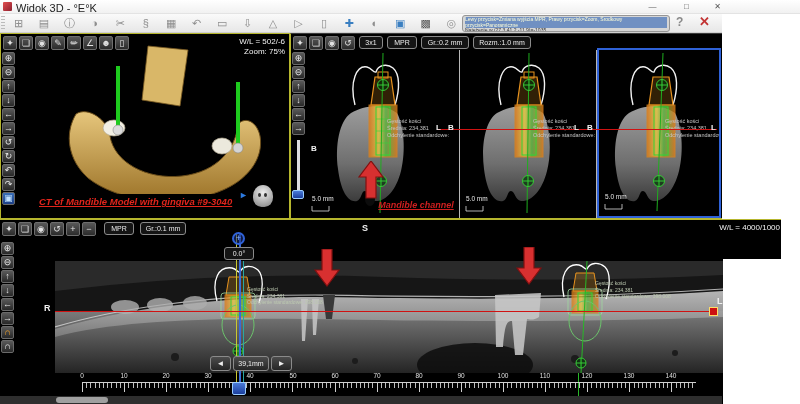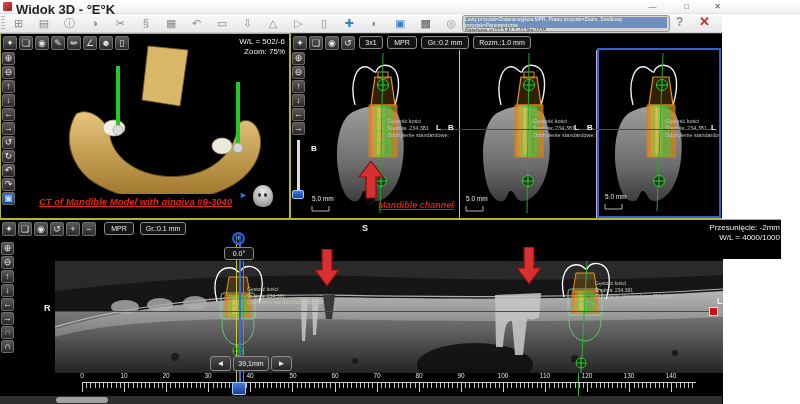--- a/index.html
+++ b/index.html
@@ -2,21 +2,21 @@
 <html><head>
 <meta charset="utf-8">
 <style>
 *{margin:0;padding:0;box-sizing:border-box}
 body{font-family:"Liberation Sans",sans-serif;background:#fff}
 #app{position:relative;width:800px;height:404px;background:#fff;overflow:hidden}
 .ab{position:absolute}
 
 .titlebar{left:0;top:0;width:800px;height:14px;background:linear-gradient(#ffffff,#f1f1f1);border-bottom:1px solid #e3e3e3;color:#222;font-size:8px}
 .appico{left:3px;top:2px;width:9px;height:9px;background:linear-gradient(135deg,#e05050,#8f1f2f);border-radius:1px}
-.wtitle{left:16px;top:2px;font-size:13px;color:#222;font-weight:bold}
+.wtitle{left:16px;top:2px;font-size:11px;color:#222;font-weight:normal}
 .wbtn{width:15px;height:11px;top:1px;text-align:center;font-size:8px;line-height:11px;color:#555}
 
 .toolbar{left:0;top:14px;width:722px;height:19px;background:linear-gradient(#fafafa,#e7e7e7);border-bottom:1px solid #cfcfcf;white-space:nowrap;padding-left:8px}
 .grip{left:1px;top:16px;width:4px;height:15px;background:repeating-linear-gradient(#bbb 0 1px,transparent 1px 3px);}
 .mtb{display:inline-block;width:21px;text-align:center;font-size:11px;color:#8e8e8e;line-height:18px;vertical-align:top}
 .blu{color:#3a7fc1}
 .drk{color:#555}
 .tooltip{left:462px;top:15px;width:208px;height:17px;background:#d6d6d6;border:1px solid #969696;border-radius:3px;font-size:5px;line-height:5.6px;overflow:hidden;padding:1px 2px}
 .tt-hl{background:#7090c2;color:#ffffd8;display:block}
 .tt-n{color:#333;display:block}
@@ -293,21 +293,20 @@
     <div class="ab vb" style="left:1px;top:22px">⊕</div>
     <div class="ab vb" style="left:1px;top:36px">⊖</div>
     <div class="ab vb" style="left:1px;top:50px">↑</div>
     <div class="ab vb" style="left:1px;top:64px">↓</div>
     <div class="ab vb" style="left:1px;top:78px">←</div>
     <div class="ab vb" style="left:1px;top:92px">→</div>
     <div class="ab vb vborange" style="left:1px;top:106px">∩</div>
     <div class="ab vb" style="left:1px;top:120px">∩</div>
 
     <div class="ab wl" style="left:560px;top:3px;width:220px">
-      <div>Przesunięcie: -2mm</div>
       <div>W/L = 4000/1000</div>
     </div>
     <span class="ab olab" style="left:362px;top:3px">S</span>
 
     <svg class="ab" style="left:55px;top:41px" width="668" height="112" viewBox="0 0 668 112">
       <defs>
         <linearGradient id="gJaw" x1="0" y1="0" x2="0" y2="1">
           <stop offset="0" stop-color="#7b7b7b"></stop>
             <stop offset="1" stop-color="#242424"></stop>
         </linearGradient>

